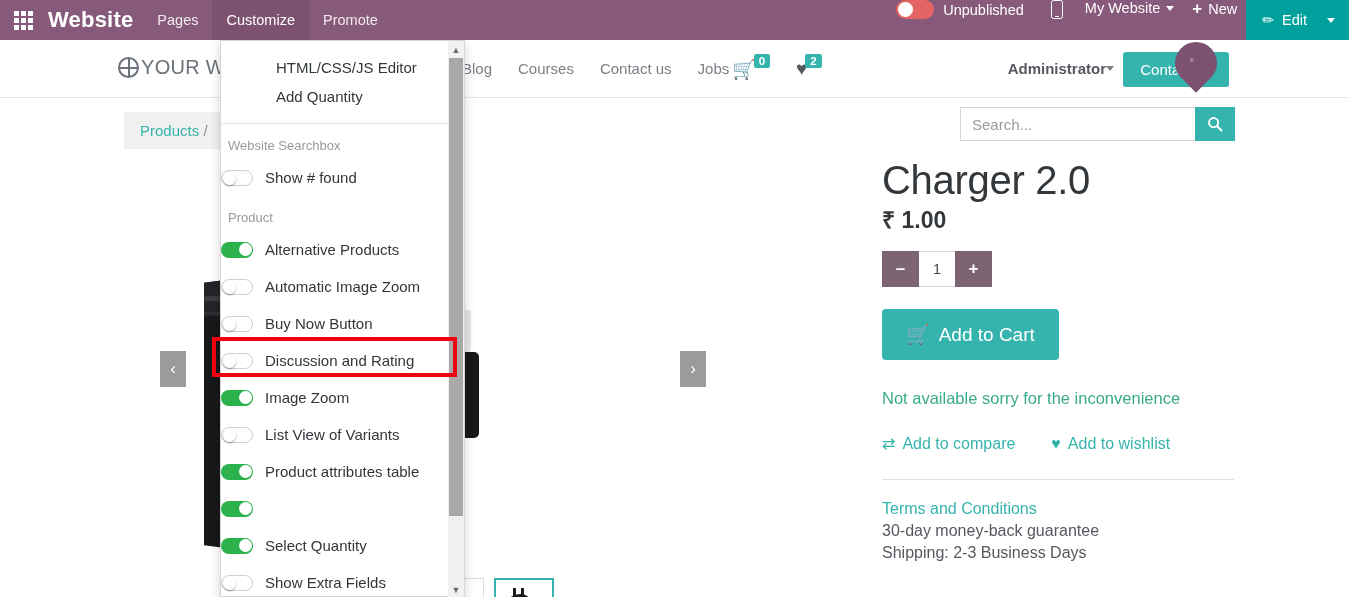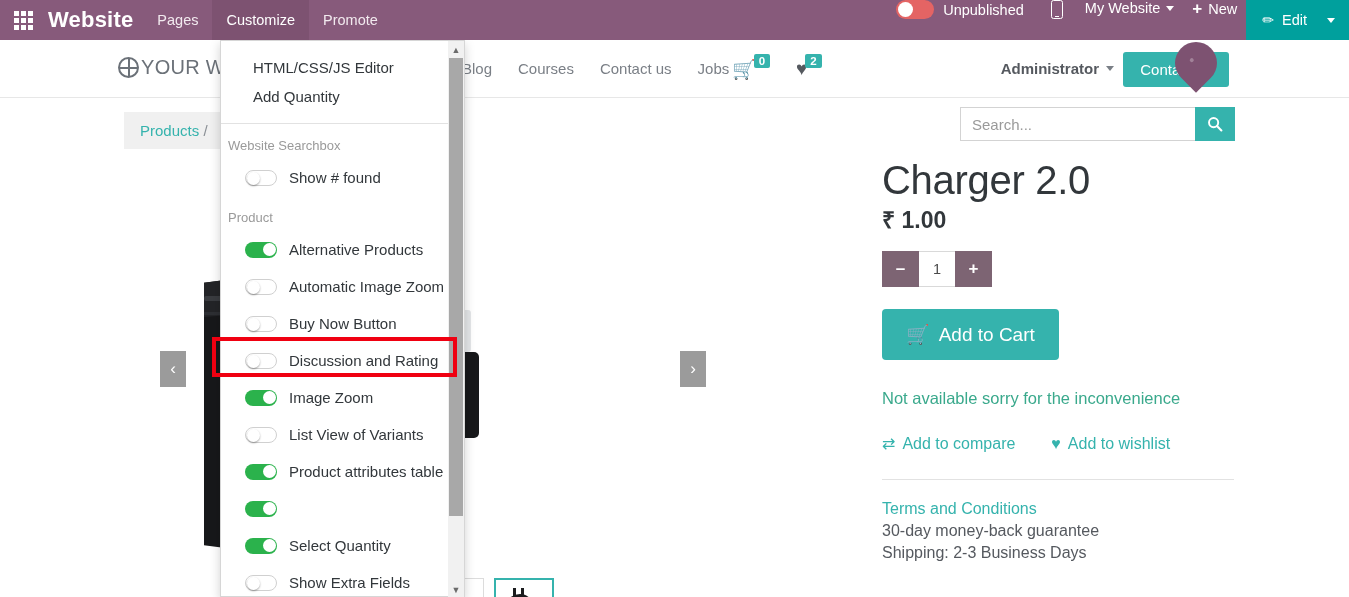--- a/index.html
+++ b/index.html
@@ -61,21 +61,21 @@
   .site-nav { position: absolute; left: 462px; top: 20px; display: flex; gap: 26px; }
   .site-nav a { color: #7a7f86; font-size: 15px; text-decoration: none; cursor: pointer; }
   .cart-wrap { position: absolute; left: 732px; top: 18px; display: flex; align-items: center; cursor: pointer; }
   .wish-wrap { position: absolute; left: 796px; top: 18px; display: flex; align-items: center; cursor: pointer; }
   .cart-ico { font-size: 19px; color: #55595f; }
   .heart-ico { font-size: 19px; color: #55595f; }
   .badge {
     background: #35b3ad; color: #fff; font-size: 11.5px; font-weight: bold;
     border-radius: 2px; padding: 1px 5px; margin-left: -2px; align-self: flex-start; margin-top: -4px;
   }
-  .admin-wrap { position: absolute; right: 235px; top: 20px; display: flex; align-items: center; gap: 7px; cursor: pointer; }
+  .admin-wrap { position: absolute; right: 235px; top: 20px; display: flex; align-items: center; cursor: pointer; }
   .admin-wrap span { font-size: 15px; color: #55595f; font-weight: bold; }
   .caret-g { width: 0; height: 0; border-left: 4.5px solid transparent; border-right: 4.5px solid transparent; border-top: 5px solid #7a7f86; }
   .contact-btn {
     position: absolute; right: 120px; top: 12px; background: #35b3ad; color: #fff;
     font-size: 15px; padding: 9px 17px; border-radius: 3px; cursor: pointer;
   }
   .cursor-drop {
     position: absolute; right: 132px; top: 42px; width: 42px; height: 42px;
     background: #7d5271; border-radius: 50% 50% 50% 0; transform: rotate(-45deg); z-index: 40;
   }
@@ -142,30 +142,30 @@
   .terms a { color: #35b3ad; font-size: 16px; text-decoration: none; cursor: pointer; display:block; }
   .terms p { font-size: 16px; color: #55595f; margin-top: 4px; }
 
   
   .dropdown {
     position: absolute; left: 220px; top: 40px; width: 245px; height: 557px;
     background: #fff; border: 1px solid #d6d6d6; box-shadow: 0 4px 10px rgba(0,0,0,.18); z-index: 50;
   }
   .dd-scroll { position: absolute; inset: 0 16px 0 0; overflow: hidden; }
   .dd-item {
-    height: 29px; display: flex; align-items: center; padding-left: 32px;
-    font-size: 15px; color: #32373b; cursor: pointer;
+    height: 29px; display: flex; align-items: center; padding-left: 16px;
+    font-size: 15px; color: #32373b; cursor: pointer; margin-left: 39px;
   }
   .dd-top { padding-top: 12px; }
   .dd-divider { height: 1px; background: #e2e2e2; margin: 12px 0 0 0; }
   .dd-section {
     font-size: 13px; color: #9a9a9a; padding: 14px 0 6px 7px;
   }
   .dd-row {
-    height: 37px; display: flex; align-items: center; padding-left: 24px; gap: 12px;
+    height: 37px; display: flex; align-items: center; gap: 12px;
     font-size: 15px; color: #32373b; cursor: pointer;
   }
   .sw { width: 32px; height: 16px; border-radius: 9px; position: relative; flex: none; }
   .sw.off { background: #fff; border: 1px solid #d0d0d0; }
   .sw.off::after {
     content: ""; position: absolute; top: 1px; left: 1px; width: 13px; height: 13px;
     border-radius: 50%; background: #fff; box-shadow: 0 1px 2px rgba(0,0,0,.35);
   }
   .sw.on { background: #2bb24c; }
   .sw.on::after {

